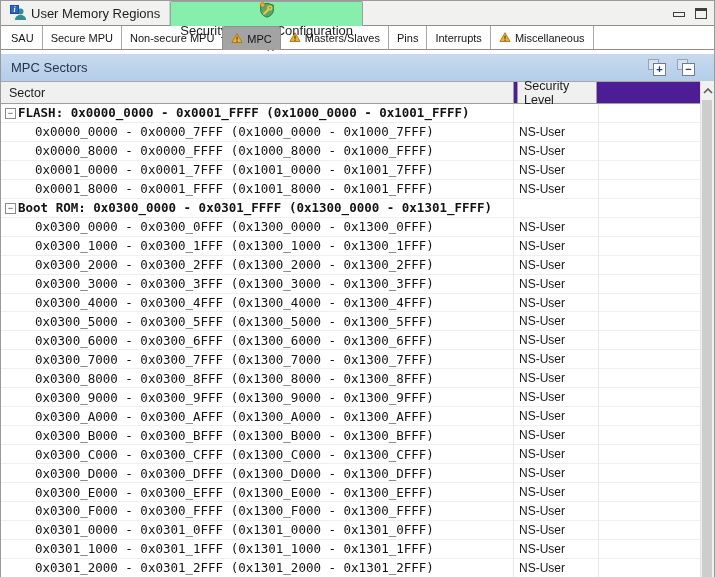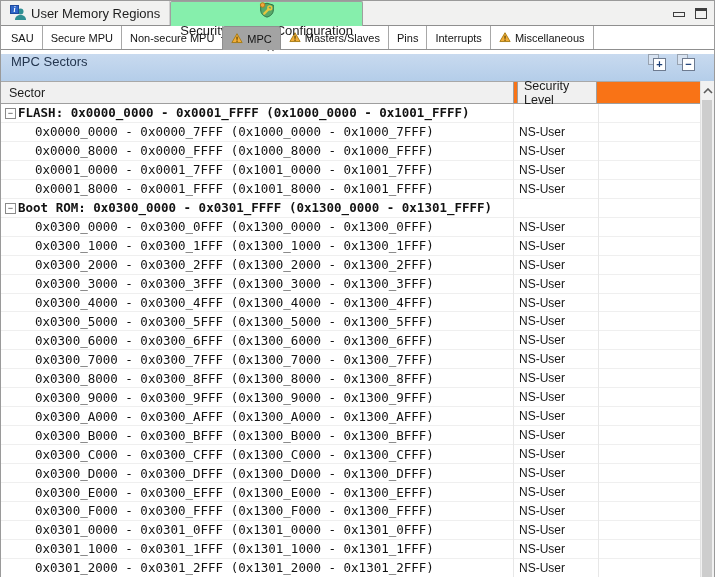--- a/index.html
+++ b/index.html
@@ -14,29 +14,29 @@
   .win-controls{margin-left:auto;display:flex;align-items:center;gap:10px;padding-right:7px;}
   .min-glyph{width:12px;height:5px;border:1px solid #3e3e3e;box-sizing:border-box;margin-top:2px;}
   .max-glyph{width:12px;height:11px;border:1px solid #3e3e3e;border-top:3px solid #3e3e3e;box-sizing:border-box;}
 
   
   .subtabs{position:absolute;left:0;top:25px;right:0;height:24px;background:#fff;border-bottom:1px solid #8f8f8f;box-sizing:border-box;display:flex;align-items:stretch;padding-left:2px;}
   .stab{display:flex;align-items:center;gap:4px;padding:0 8px;font-size:11px;color:#141414;border-right:1px solid #a8a8a8;white-space:nowrap;}
   .stab.selected{position:relative;z-index:2;background:#a3a3a3;border:1px solid #8f8f8f;border-bottom:none;border-radius:3px 3px 0 0;margin-bottom:-1px;margin-left:-1px;}
 
   
-  .section-bar{position:absolute;left:0;top:53px;right:0;height:27px;background:linear-gradient(#c8daef,#b4cde9);display:flex;align-items:flex-start;padding:0 10px;box-sizing:border-box;}
+  .section-bar{position:absolute;left:0;top:53px;right:0;height:27px;background:linear-gradient(#c8daef,#b4cde9);display:flex;align-items:center;padding:0 10px;box-sizing:border-box;}
   .section-title{font-size:13px;color:#24364f;}
   .sec-actions{margin-left:auto;display:flex;gap:11px;padding-right:9px;}
   .sq-btn{position:relative;width:18px;height:17px;cursor:default;}
   .sq-back{position:absolute;left:0;top:0;width:11px;height:11px;border:1px solid #98a3b1;background:#d7e2f0;box-sizing:border-box;}
   .sq-front{position:absolute;right:0;bottom:0;width:13px;height:13px;border:1px solid #6e7b90;background:#fff;box-sizing:border-box;color:#1c3f77;font-weight:bold;font-size:11px;line-height:11px;text-align:center;}
 
   
-  .thead{position:absolute;left:0;top:80px;right:14px;height:23px;background:#f97316;border-top:1px solid #a8a8a8;border-bottom:1px solid #9e9e9e;box-sizing:border-box;}
+  .thead{position:absolute;left:0;top:80px;right:14px;height:23px;background:#4c1d95;border-top:1px solid #a8a8a8;border-bottom:1px solid #9e9e9e;box-sizing:border-box;}
   .th{position:absolute;top:0;bottom:0;display:flex;align-items:center;font-size:12.5px;color:#1c1c1c;background:#f0f0f0;box-sizing:border-box;}
   .th-sector{left:0;width:513px;border-right:1px solid #9e9e9e;padding-left:8px;}
   .th-seclevel{left:516px;width:80px;border-left:1px solid #9e9e9e;border-right:1px solid #9e9e9e;padding-left:6px;}
 
   .tbody{position:absolute;left:0;top:103px;right:14px;bottom:0;background:#fff;overflow:hidden;}
   .row{position:relative;height:18.96px;box-sizing:border-box;border-bottom:1px solid #efefef;display:flex;align-items:center;font-family:"DejaVu Sans Mono","Liberation Mono",monospace;font-size:12.5px;color:#121212;white-space:nowrap;}
   .twisty{position:absolute;left:4px;top:4px;width:9px;height:9px;border:1px solid #8a8a8a;background:#fff;display:flex;align-items:center;justify-content:center;font-family:"Liberation Sans",sans-serif;font-size:9px;line-height:9px;color:#333;}
   .glabel{margin-left:17px;font-weight:bold;}
   .slabel{margin-left:34px;}
   .slevel{position:absolute;left:518px;font-family:Liberation Sans, sans-serif;font-size:12px;color:#161616;}

